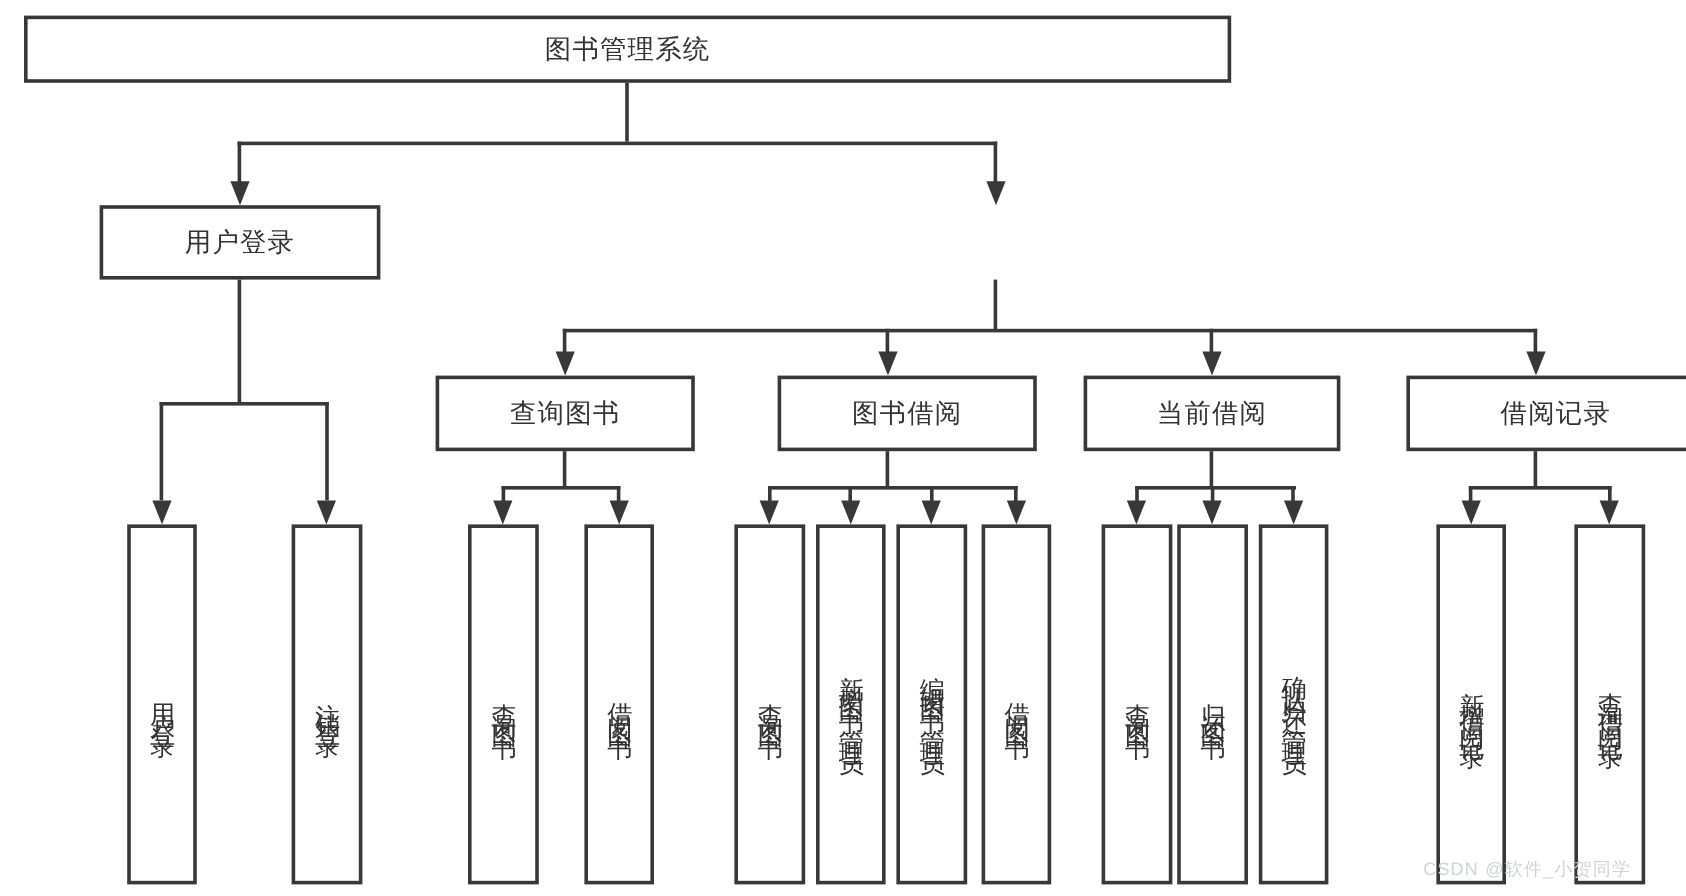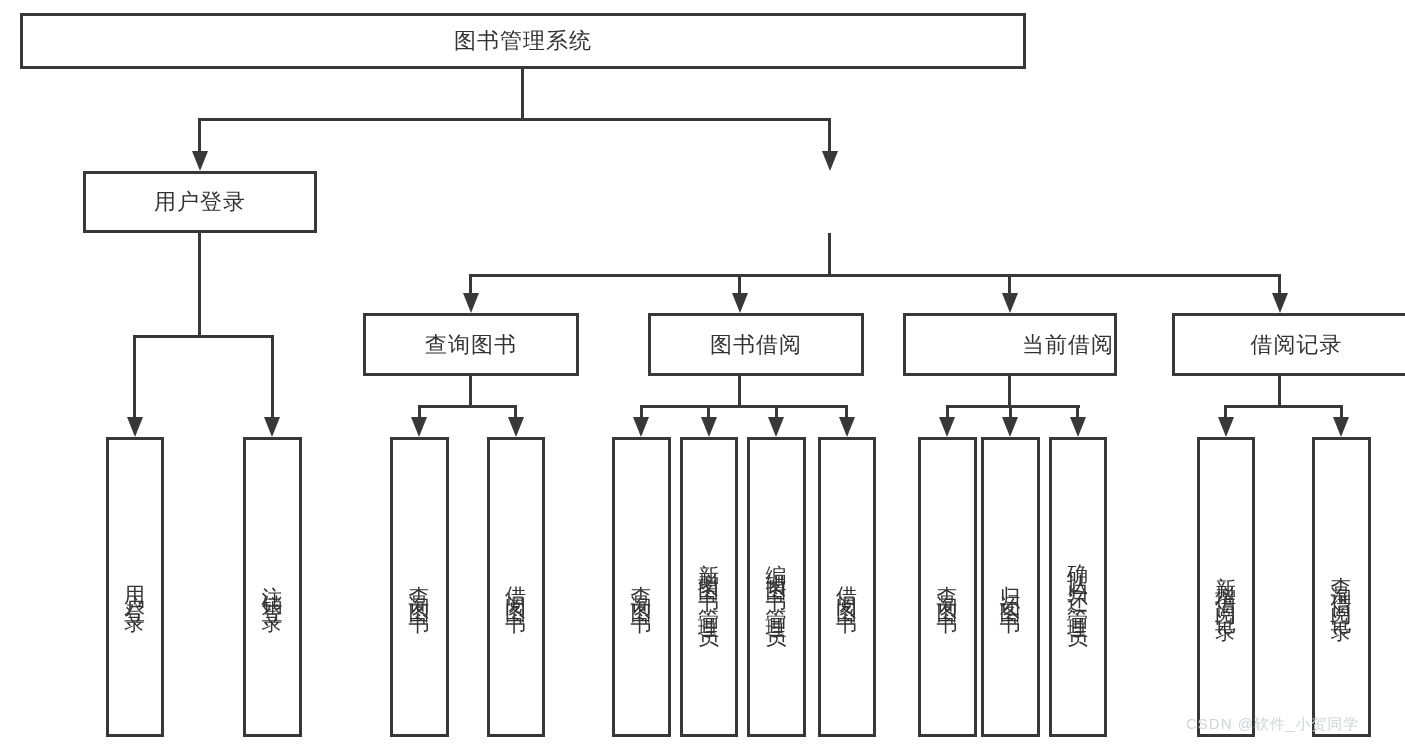--- a/index.html
+++ b/index.html
@@ -95,21 +95,21 @@
   <div class="arrow" style="left:1002px; top:293px;"></div>
   <div class="vline" style="left:1278px; top:274px; height:22px;"></div>
   <div class="arrow" style="left:1272px; top:293px;"></div>
 
   <div class="box box-h" style="left:363px; top:313px; width:216px; height:63px;">
     <span class="label">查询图书</span>
   </div>
   <div class="box box-h" style="left:648px; top:313px; width:216px; height:63px;">
     <span class="label">图书借阅</span>
   </div>
-  <div class="box box-h" style="left:903px; top:313px; width:214px; height:63px;justify-content:flex-end;">
+  <div class="box box-h" style="left:903px; top:313px; width:214px; height:63px;">
     <span class="label">当前借阅</span>
   </div>
   <div class="box box-h" style="left:1172px; top:313px; width:249px; height:63px;">
     <span class="label">借阅记录</span>
   </div>
 
   <div class="vline" style="left:469px; top:376px; height:30px;"></div>
   <div class="hline" style="left:418px; top:405px; width:99px;"></div>
   <div class="vline" style="left:418px; top:405px; height:14px;"></div>
   <div class="arrow" style="left:411px; top:417px;"></div>

